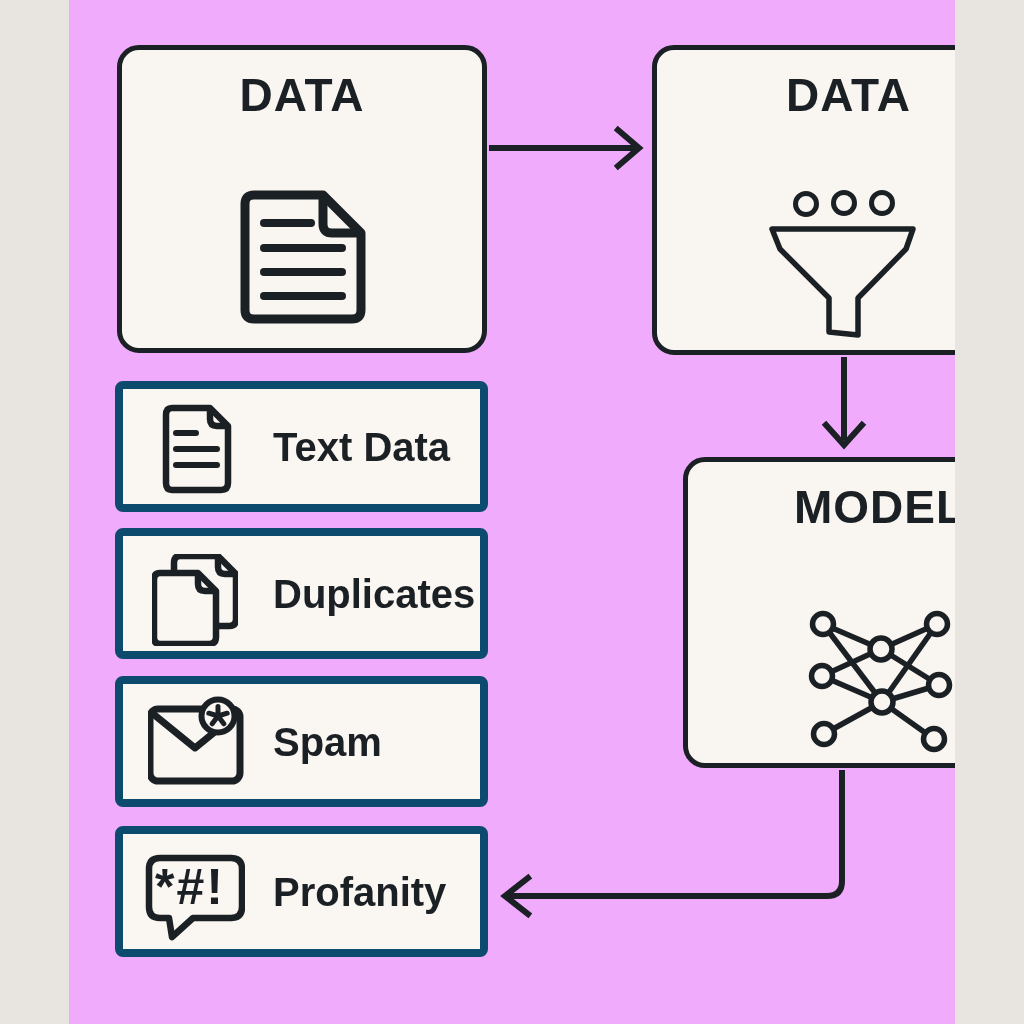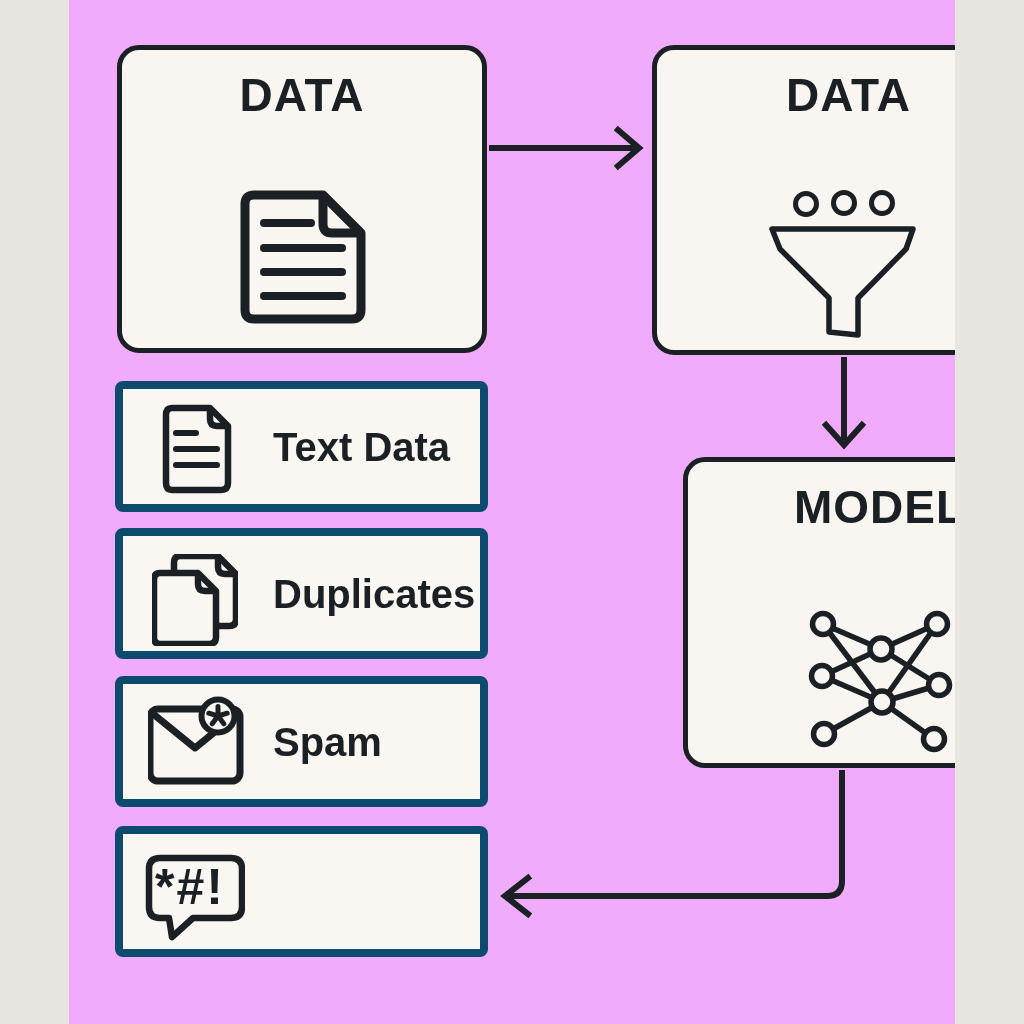--- a/index.html
+++ b/index.html
@@ -150,15 +150,16 @@
       </g>
     </svg>
     <span class="chip-label">Spam</span>
   </div>
 
   <div class="chip" style="top:826px">
     <svg class="icon" style="left:22px;top:12px" width="100" height="95" viewBox="0 0 100 95">
       <path d="M15 12 H86 Q97 12 97 23 V61 Q97 72 86 72 H48 L27 91 L24 72 H15 Q4 72 4 61 V23 Q4 12 15 12 Z" stroke="#1b2025" stroke-width="6.5" fill="none" stroke-linejoin="round"></path>
       <text x="10" y="58" font-family="Liberation Sans, sans-serif" font-size="50" font-weight="bold" letter-spacing="2" fill="#1b2025">*#!</text>
     </svg>
+    <span class="chip-label">Profanity</span>
   </div>
 
 </div>
 
 </body></html>

